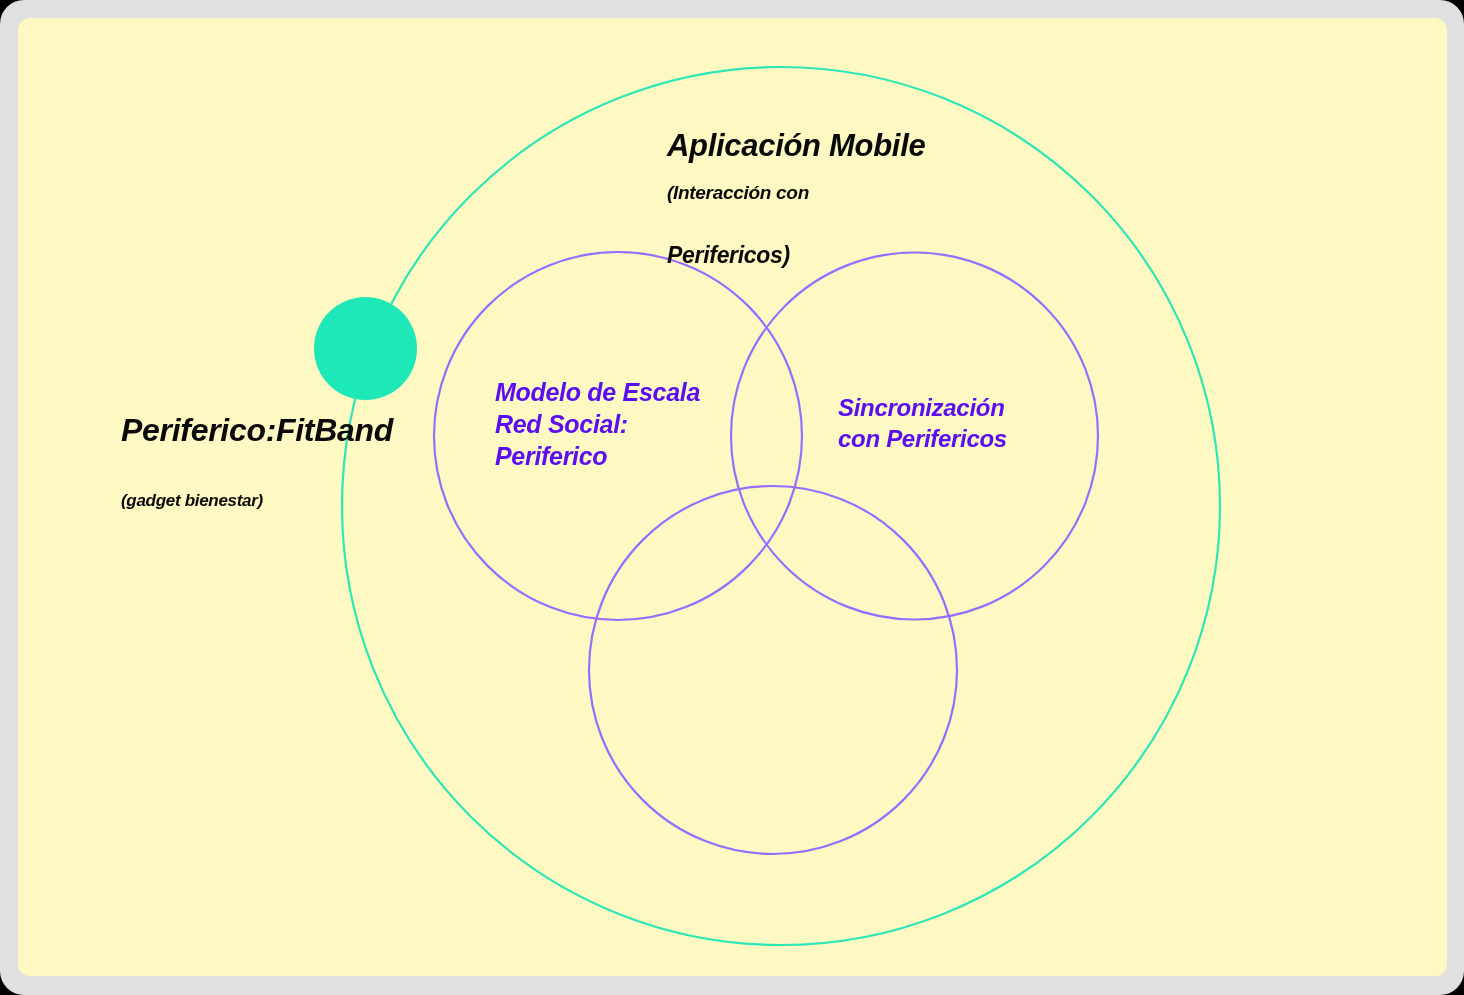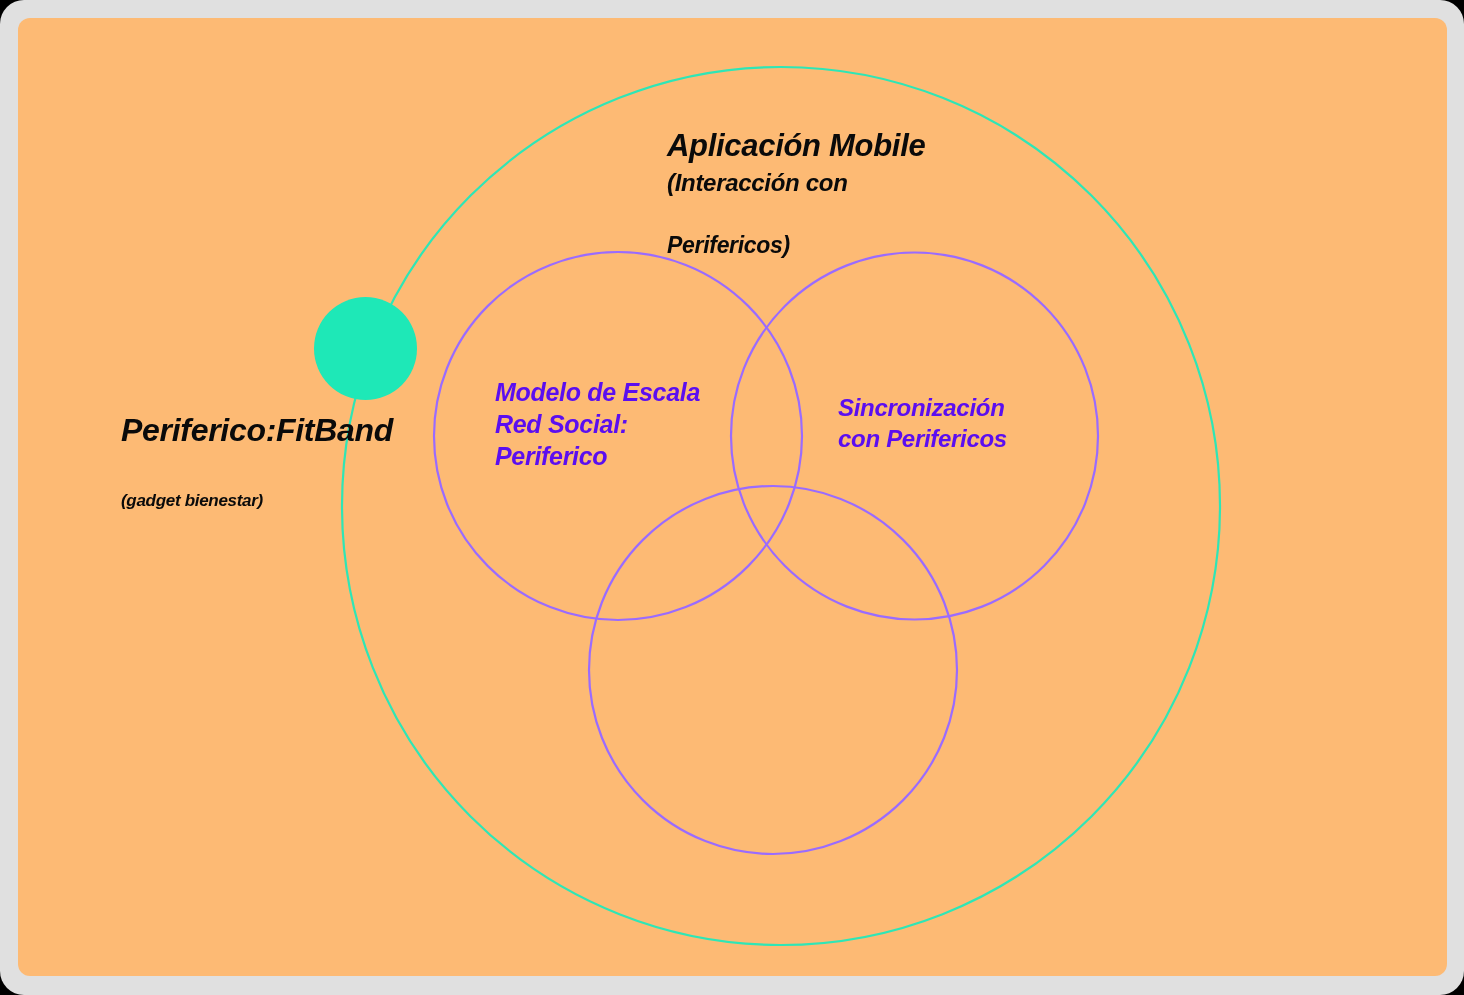--- a/index.html
+++ b/index.html
@@ -6,21 +6,21 @@
     body {
       width: 1464px; height: 995px; overflow: hidden; background: #000;
       font-family: "Liberation Sans", "DejaVu Sans", sans-serif;
     }
     .frame {
       position: absolute; left: 0; top: 0; width: 1464px; height: 995px;
       background: #e0e0e0; border-radius: 24px;
     }
     .panel {
       position: absolute; left: 18px; top: 18px; width: 1429px; height: 958px;
-      background: #fdba74; border-radius: 12px; overflow: hidden;
+      background: #fef9c3; border-radius: 12px; overflow: hidden;
     }
     svg.diagram { position: absolute; left: 0; top: 0; }
     .label {
       position: absolute; font-style: italic; font-weight: 700;
       white-space: nowrap; letter-spacing: -0.3px;
     }
     .label .line { display: block; }
     .black { color: #0a0a0a; }
     .purple { color: #5b0ef0; }
     .center { }
@@ -34,21 +34,21 @@
   <svg class="diagram" width="1429" height="958" viewBox="18 18 1429 958">
     <circle cx="781" cy="506" r="439" fill="none" stroke="#2ee6b6" stroke-width="2.2"></circle>
     <circle cx="618" cy="436" r="184" fill="none" stroke="#9a6bff" stroke-width="2.2"></circle>
     <circle cx="914.5" cy="436" r="183.5" fill="none" stroke="#9a6bff" stroke-width="2.2"></circle>
     <circle cx="773" cy="670" r="184" fill="none" stroke="#9a6bff" stroke-width="2.2"></circle>
     <circle cx="365.5" cy="348.5" r="51.5" fill="#1ee8b7"></circle>
   </svg>
 
   <div class="label black" style="left:649px; top:108px;">
     <span class="line" style="font-size:31px; line-height:40px;">Aplicación Mobile</span>
-    <span class="line" style="font-size:24px; line-height:30px; margin-top:2px;">(Interacción con</span>
+    <span class="line" style="font-size:19px; line-height:30px; margin-top:12px;">(Interacción con</span>
     <span class="line" style="font-size:23px; line-height:30px;margin-top:32px;">Perifericos)</span>
   </div>
 
   <div class="label black" style="left:103px; top:392px;">
     <span class="line" style="font-size:32px; line-height:40px;">Periferico:FitBand</span>
     <span class="line" style="font-size:17px; line-height:30px;margin-top:36px;">(gadget bienestar)</span>
   </div>
 
   <div class="label purple" style="left:477px; top:358px; font-size:25px; line-height:32px;">
     <span class="line">Modelo de Escala</span>

